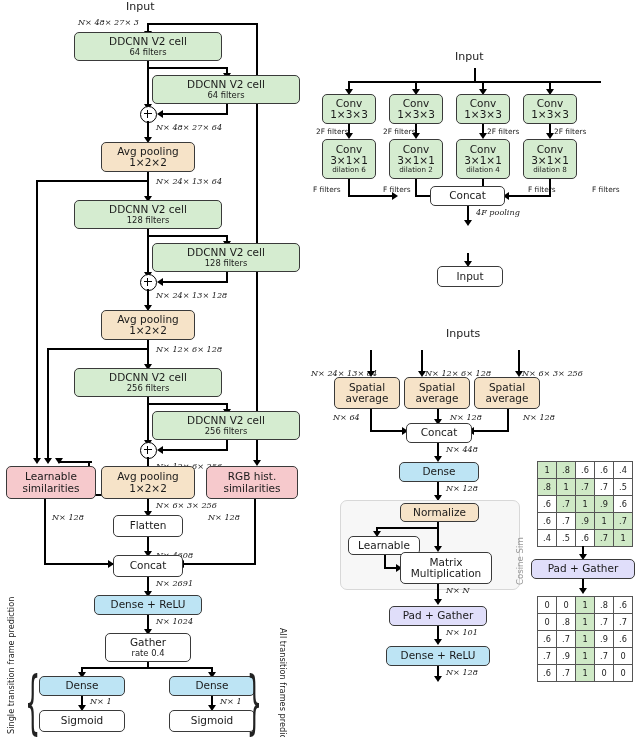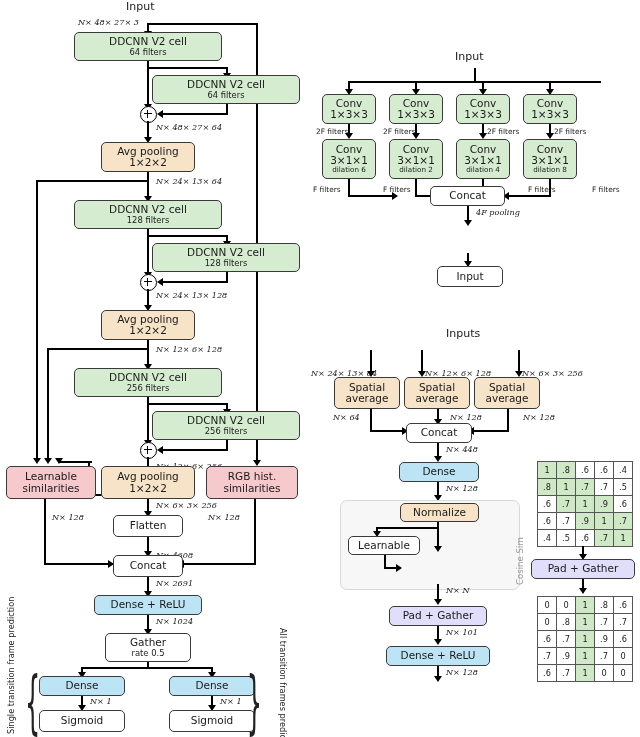--- a/index.html
+++ b/index.html
@@ -235,21 +235,21 @@
 <div class="box blue" style="left:94px;top:595px;width:108px;height:20px;">
   <span class="t1">Dense + ReLU</span>
 </div>
 
 <div class="ln v" style="left:147px;top:615px;height:18px;"></div>
 <div class="ar ar-d" style="left:144px;top:629px;"></div>
 <div class="lab" style="left:156px;top:616px;">N× 1024</div>
 
 <div class="box white" style="left:105px;top:633px;width:86px;height:29px;">
   <span class="t1">Gather</span>
-  <span class="t2">rate 0.5</span>
+  <span class="t2">rate 0.4</span>
 </div>
 
 <div class="ln v" style="left:147px;top:662px;height:7px;"></div>
 <div class="ln h" style="left:81px;top:667px;width:132px;"></div>
 <div class="ln v" style="left:81px;top:667px;height:7px;"></div>
 <div class="ln v" style="left:211px;top:667px;height:7px;"></div>
 <div class="ar ar-d" style="left:78px;top:672px;"></div>
 <div class="ar ar-d" style="left:208px;top:672px;"></div>
 
 <div class="box blue" style="left:39px;top:676px;width:86px;height:20px;">
@@ -449,20 +449,24 @@
 <div class="ar ar-d" style="left:434px;top:546px;"></div>
 
 <div class="box white" style="left:348px;top:536px;width:72px;height:19px;">
   <span class="t1">Learnable</span>
 </div>
 
 <div class="ln v" style="left:384px;top:555px;height:14px;"></div>
 <div class="ln h" style="left:384px;top:567px;width:15px;"></div>
 <div class="ar ar-r" style="left:396px;top:564px;"></div>
 
+<div class="box white" style="left:400px;top:552px;width:92px;height:32px;">
+  <span class="t1">Matrix</span>
+  <span class="t1">Multiplication</span>
+</div>
 
 <div class="ln v" style="left:437px;top:584px;height:19px;"></div>
 <div class="ar ar-d" style="left:434px;top:599px;"></div>
 <div class="lab" style="left:446px;top:585px;">N× N</div>
 
 <div class="box lav" style="left:389px;top:606px;width:98px;height:20px;">
   <span class="t1">Pad + Gather</span>
 </div>
 
 <div class="ln v" style="left:437px;top:626px;height:17px;"></div>

